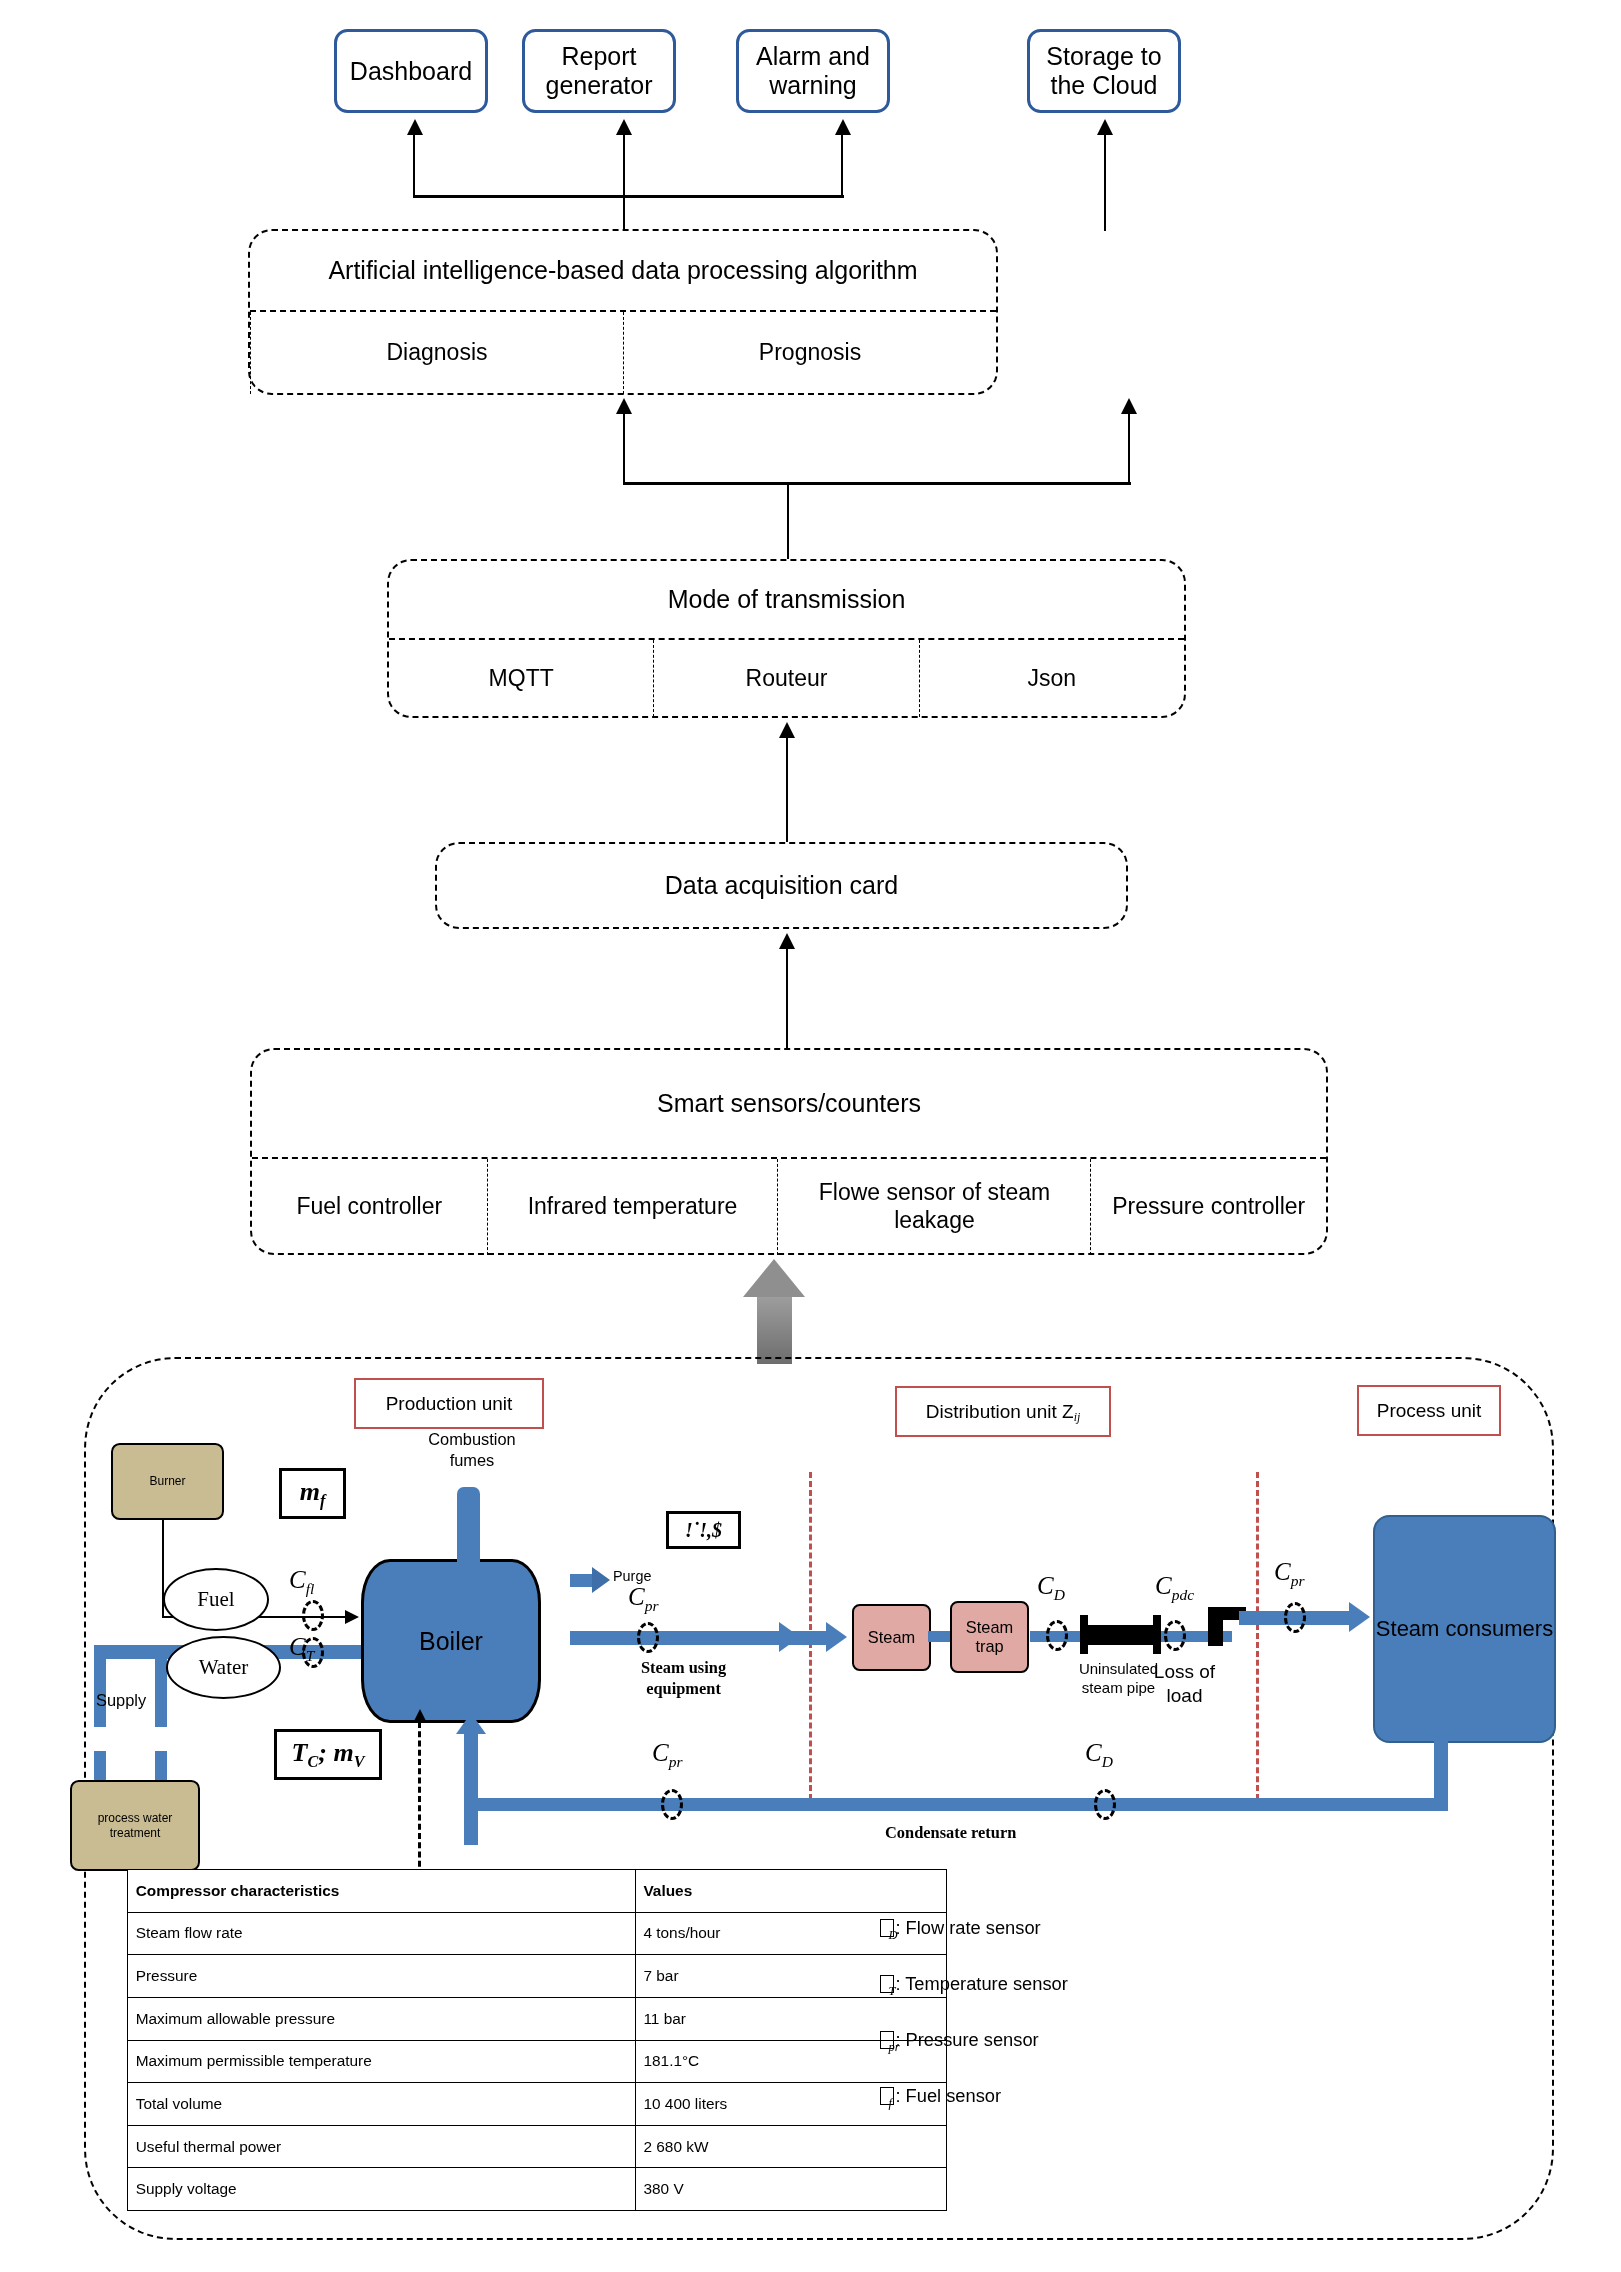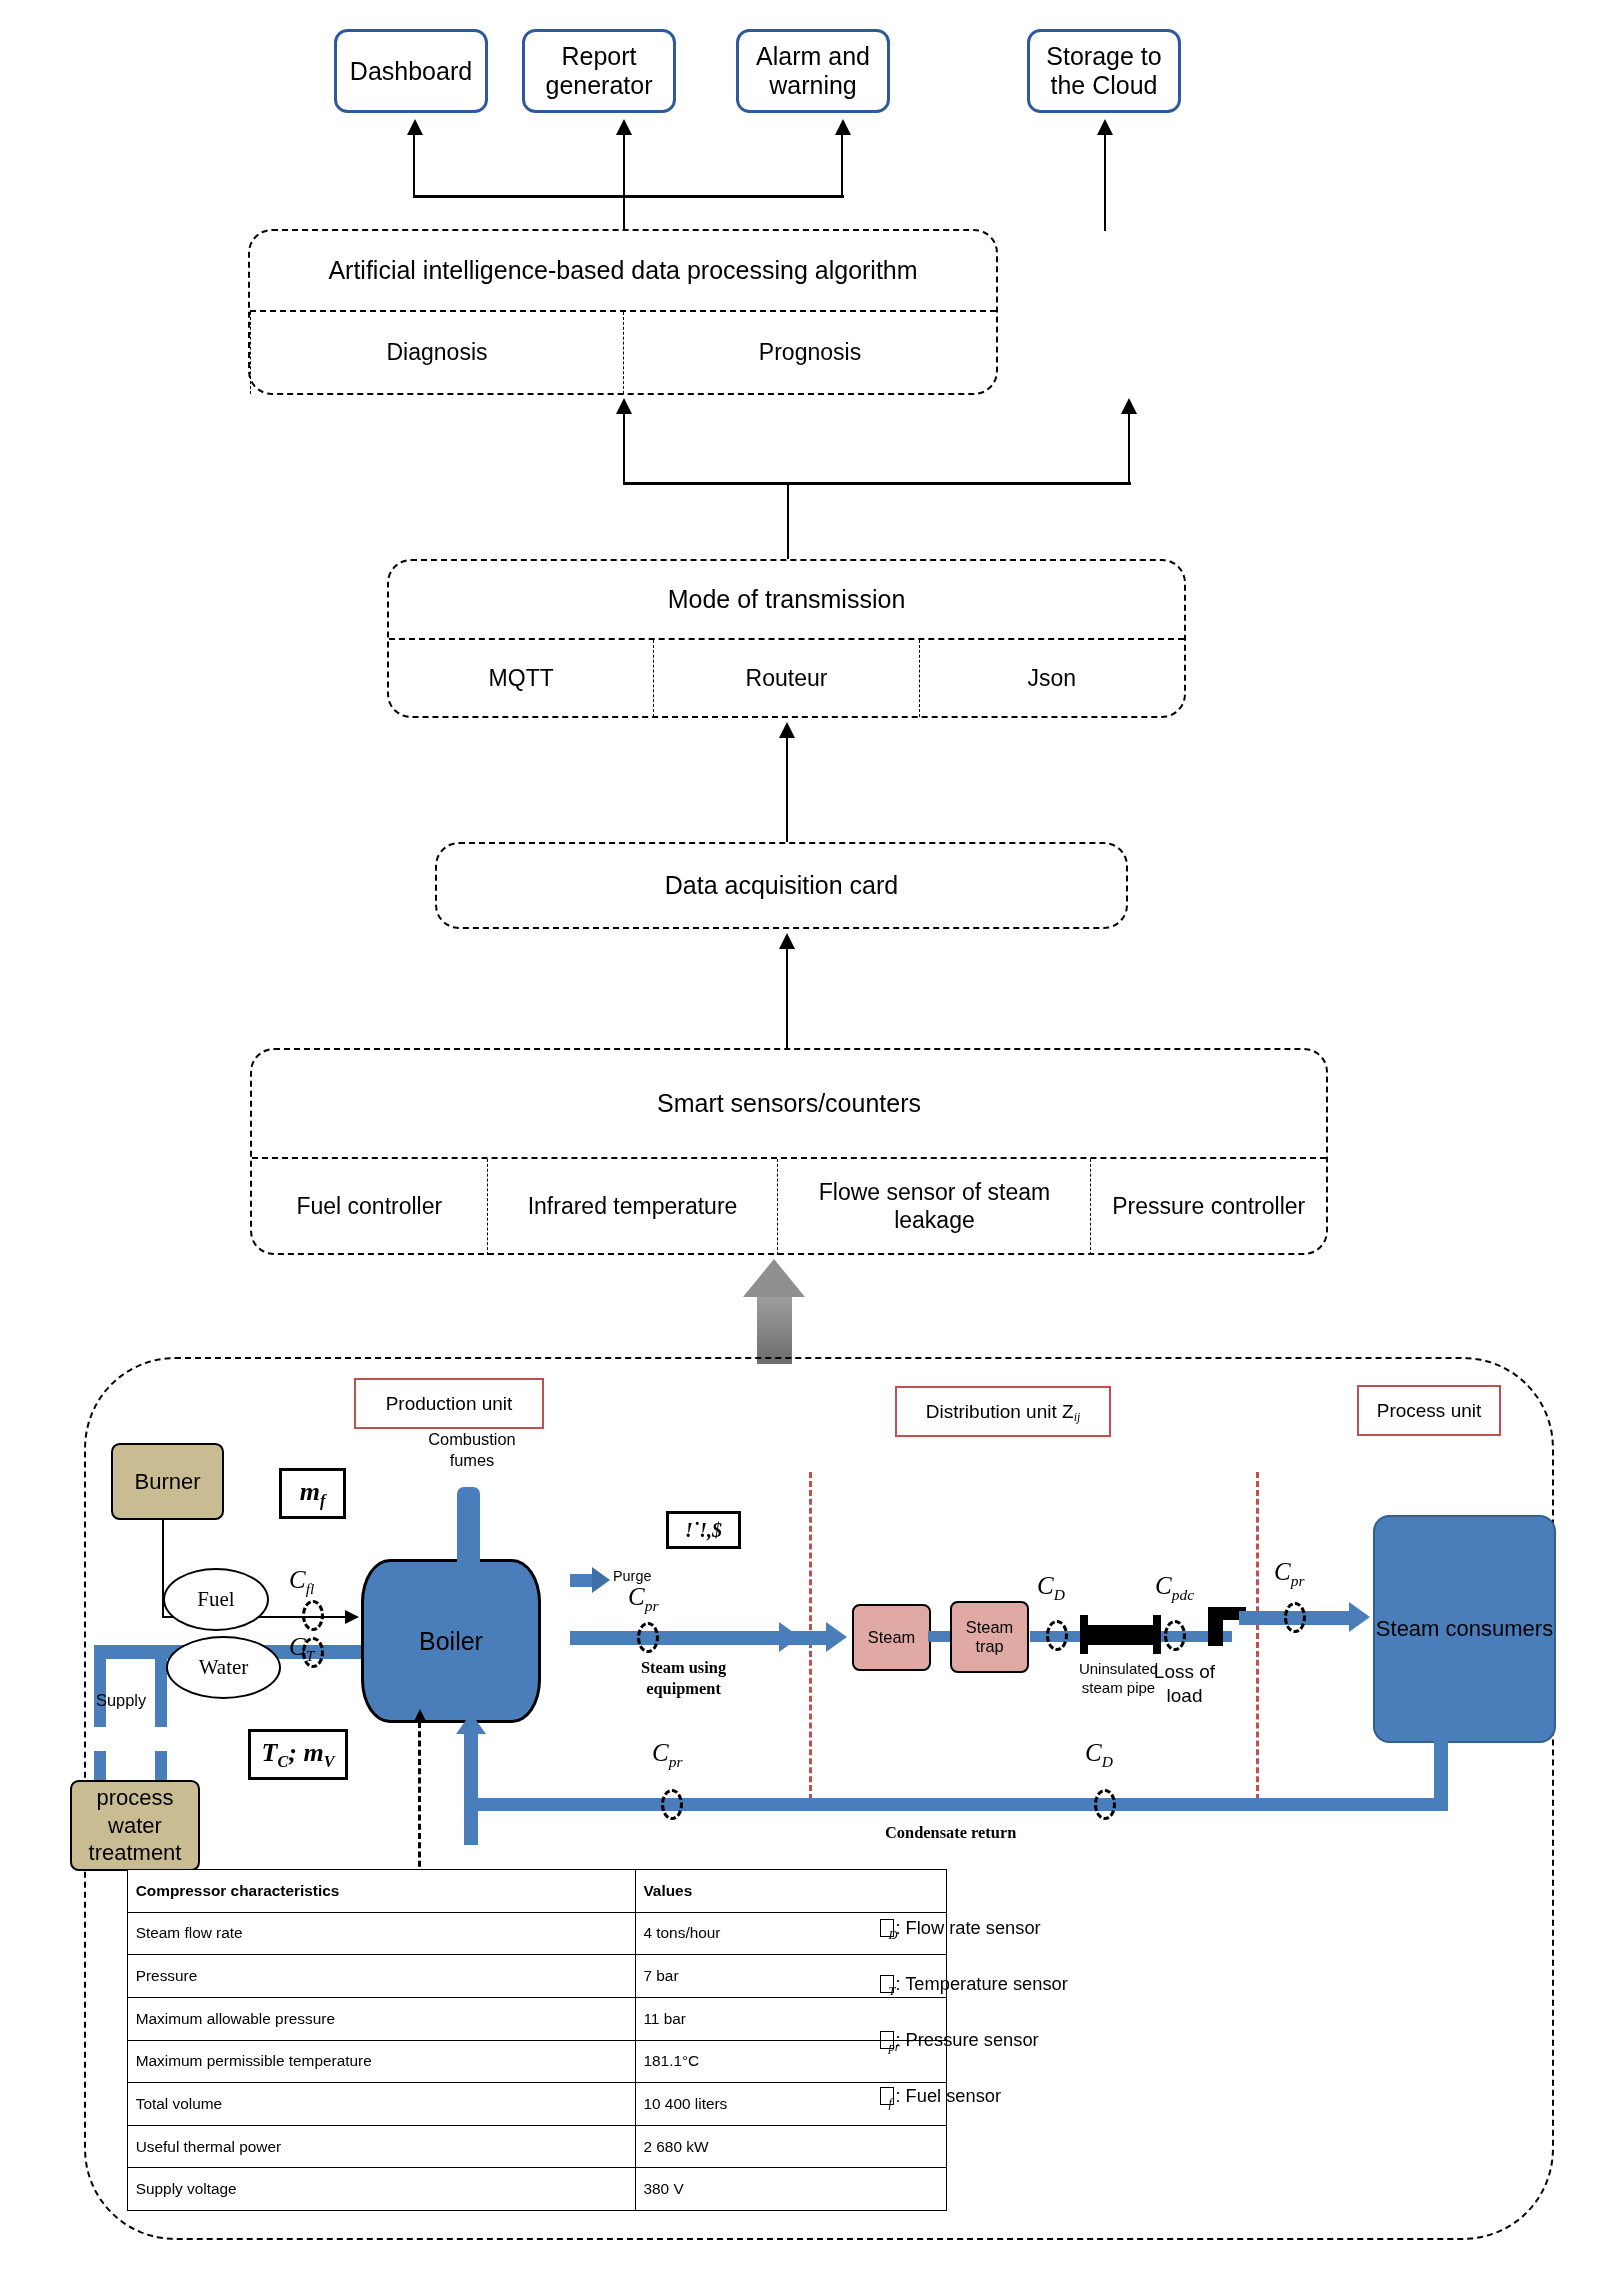--- a/index.html
+++ b/index.html
@@ -32,21 +32,21 @@
     border-bottom:16.4px solid #000;
   }
 
   
   .unitlabel{
     border:2.9px solid #C0504D;background:#fff;color:#000;font-size:19px;
     padding:6.7px 10.6px;box-sizing:border-box;
   }
   .tanbox{
     background:#C9BC92;border:2.9px solid #000;border-radius:8.7px;
-    font-size:22px;color:#000;line-height:1.25;box-sizing:border-box;
+    font-size:12px;color:#000;line-height:1.25;box-sizing:border-box;
   }
   .ellipse{
     border:2.9px solid #000;border-radius:50%;background:#fff;font-size:21px;color:#000;
     box-sizing:border-box;font-family:"Liberation Serif",serif;
   }
   .boiler{
     background:#4A7EBB;border:3.4px solid #000;border-radius:29px/43px;
     color:#000;font-size:25px;box-sizing:border-box;
   }
   .consumers{
@@ -286,21 +286,21 @@
 
   <div class="abs ellipse ctr" style="left:166px;top:1636px;width:115px;height:63px;">
     <span>Water</span>
   </div>
 
   <div class="abs mathlabel" style="left:289px;top:1633px;">
     <span>C</span><sub>T</sub>
   </div>
   <div class="abs sensor" style="left:302px;top:1637px;"></div>
 
-  <div class="abs formulabox ctr" style="left:248px;top:1729px;width:100px;height:51px;">
+  <div class="abs formulabox ctr" style="left:274px;top:1729px;width:108px;height:51px;">
     <span>
       <span>T</span><sub>C</sub>;
       <span>m</span><sub>V</sub>
     </span>
   </div>
 
   <div class="abs boiler ctr" style="left:361px;top:1559px;width:180px;height:164px;">
     <span>Boiler</span>
   </div>
 

